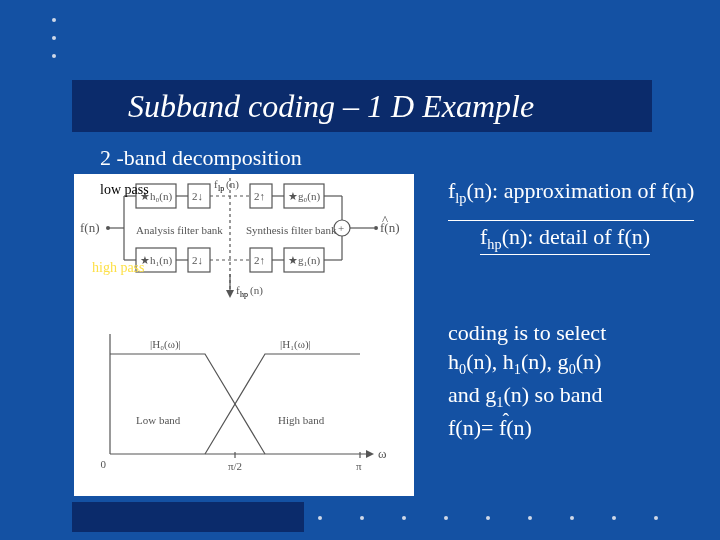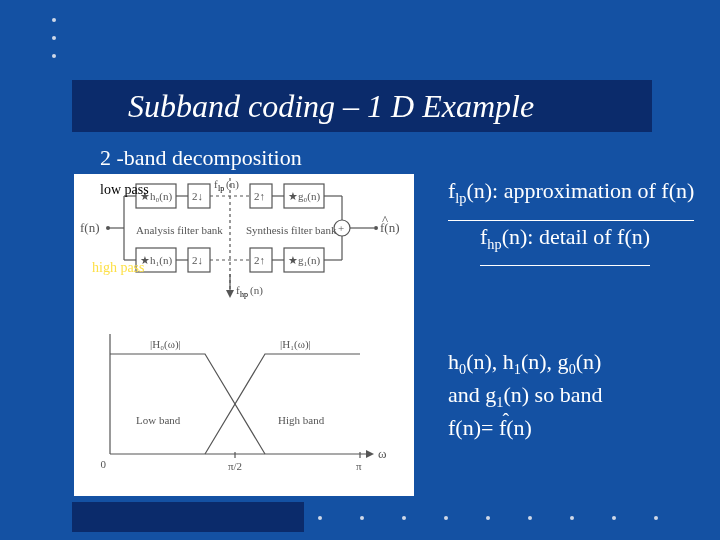--- a/index.html
+++ b/index.html
@@ -71,21 +71,21 @@
     color: #fff;
     border-bottom: 1px solid #fff;
     padding-bottom: 13px;
   }
   .detail-line {
     position: absolute;
     left: 480px; top: 224px;
     font-size: 22px;
     color: #fff;
     border-bottom: 1px solid #fff;
-    padding-bottom: 12px;
+    padding-bottom: 1px;
   }
   .sub { font-size: 0.65em; vertical-align: sub; }
   .goal-text {
     position: absolute;
     left: 448px; top: 288px;
     width: 250px;
     font-size: 22px;
     line-height: 1.35;
     color: #fff;
   }
@@ -228,21 +228,21 @@
 <div class="approx-line">
   <span>f</span><span class="sub">lp</span><span>(n): approximation of f(n)</span>
 </div>
 
 <div class="detail-line">
   <span>f</span><span class="sub">hp</span><span>(n): detail of f(n)</span>
 </div>
 
 <div class="goal-text">
   <br>
-  <br>
+  <span>coding is to select</span><br>
   <span>h</span><span class="sub">0</span><span>(n), h</span><span class="sub">1</span><span>(n), g</span><span class="sub">0</span><span>(n)</span><br>
   <span>and g</span><span class="sub">1</span><span>(n) so band</span><br>
   <span>f(n)= </span><span class="fhat"><span class="hat">ˆ</span><span>f</span></span><span>(n)</span>
 </div>
 
 <div class="deco-blue-bar-bottom"></div>
 <div class="deco-dots-right">
   <div class="dot"></div>
   <div class="dot"></div>
   <div class="dot"></div>

